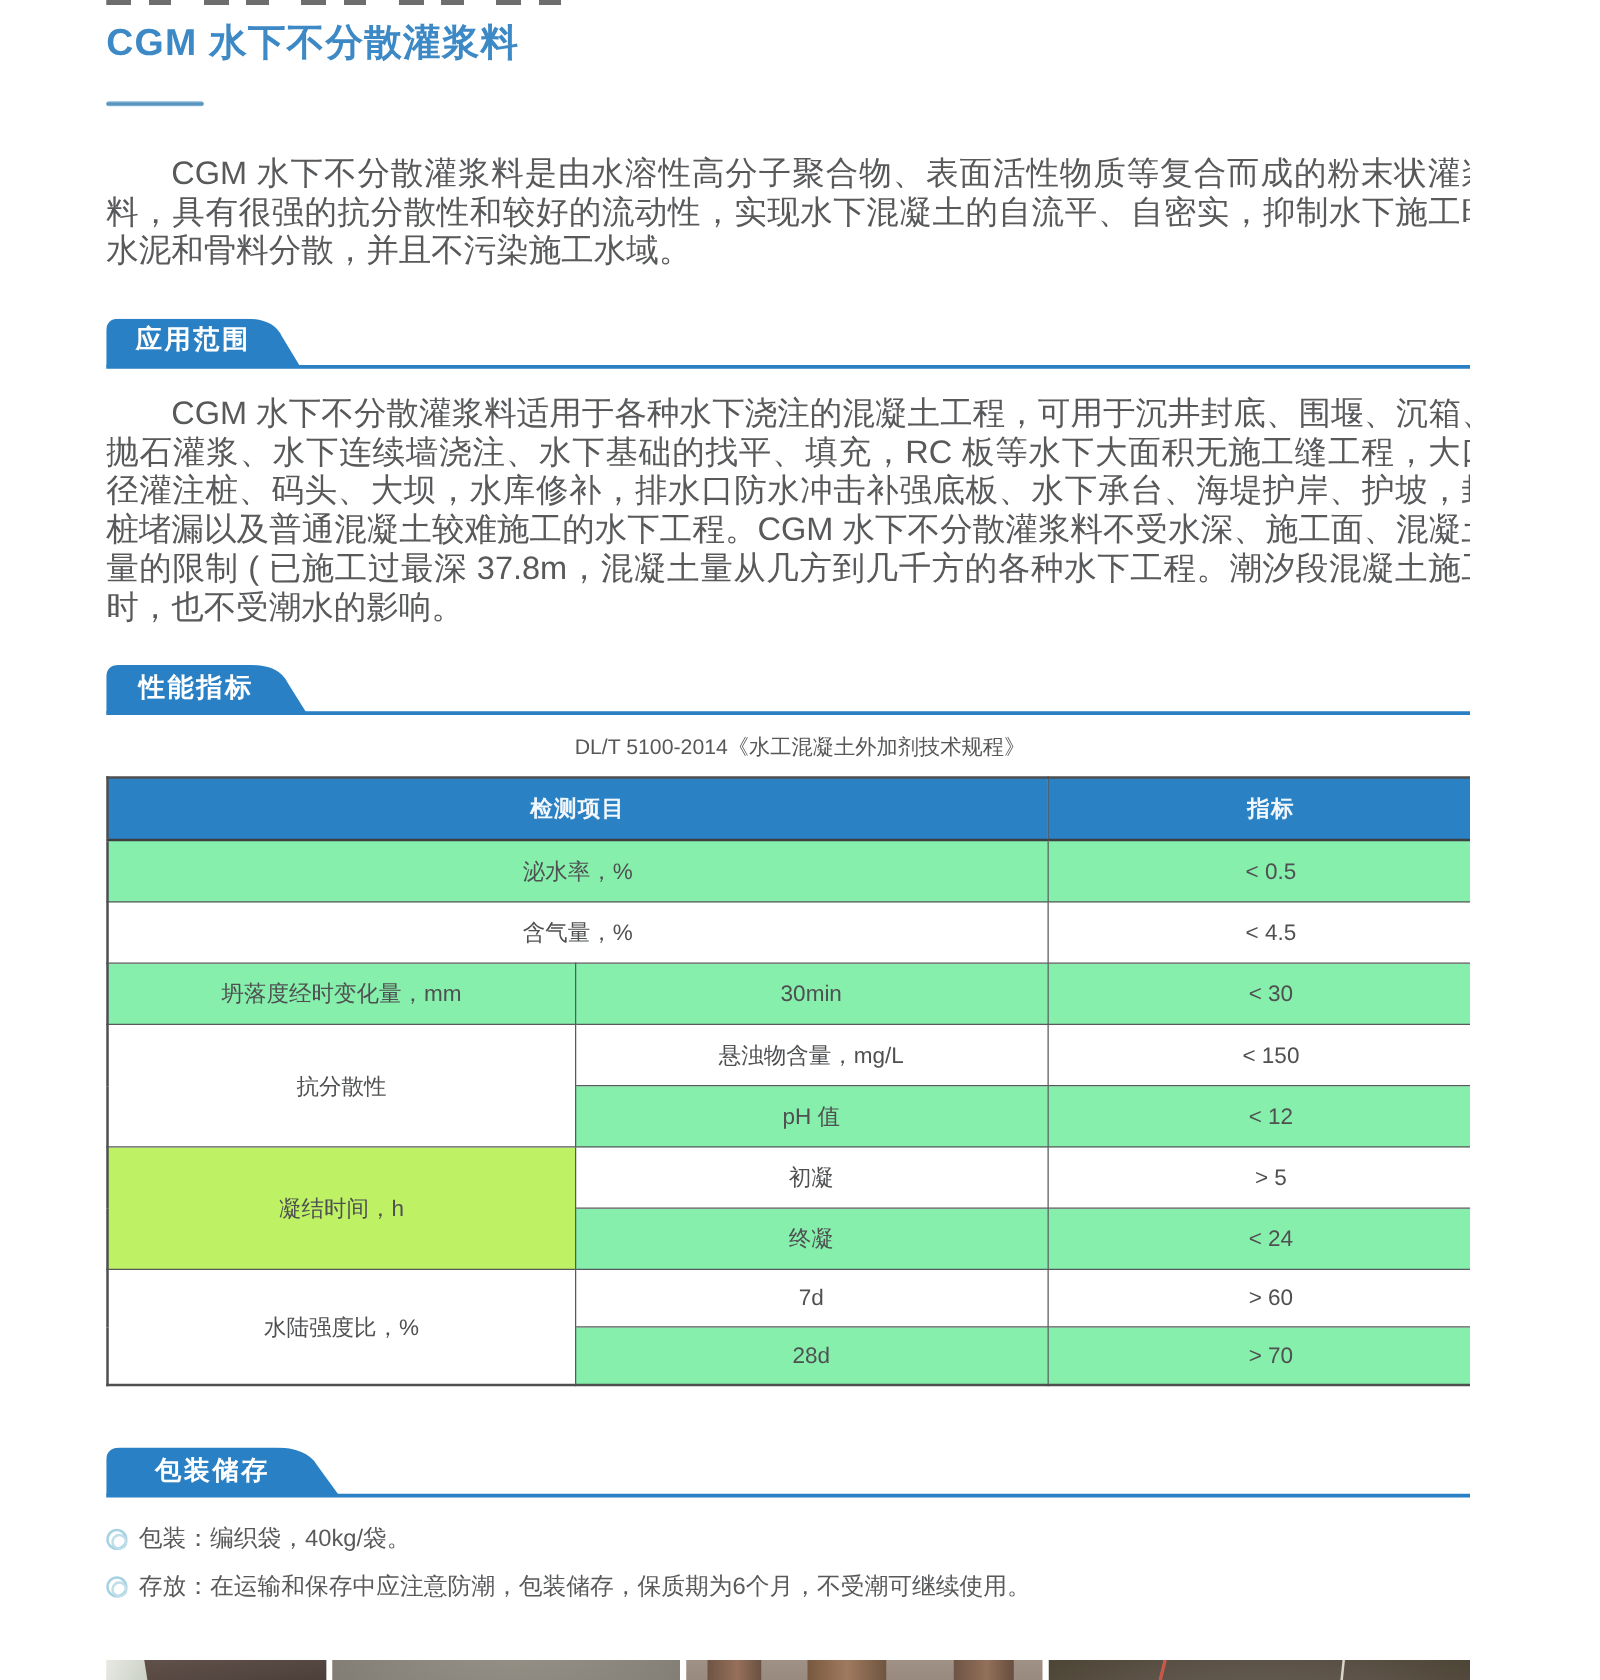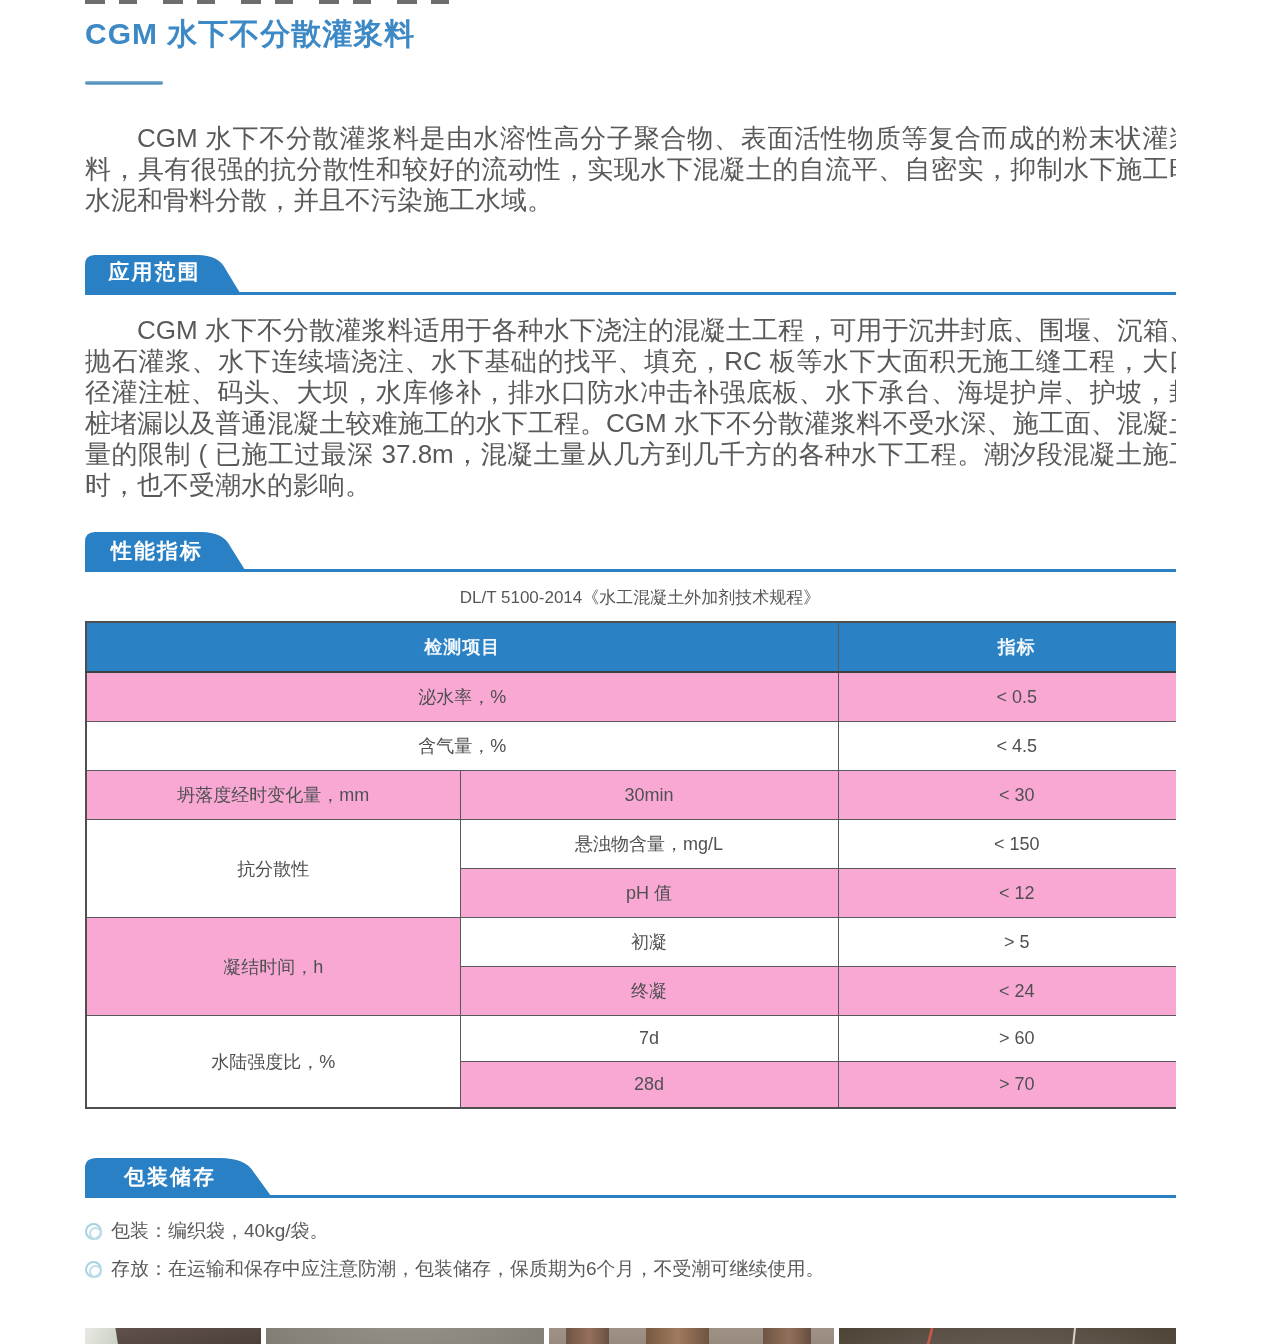--- a/index.html
+++ b/index.html
@@ -30,22 +30,22 @@
 
   
   .caption { margin-top:14px; text-align:center; font-size:17px; color:#565759; }
   table.perf { margin-top:12px; width:1110px; border-collapse:collapse; table-layout:fixed;
      border:2px solid #4e4f51; }
   table.perf th, table.perf td { border:1px solid #58595b; text-align:center; vertical-align:middle;
      font-size:18px; color:#4f5052; padding:12px 4px; }
   table.perf thead tr { height:37px; }
   table.perf thead th { background:#2a82c5; color:#f2f7fb; font-weight:bold; font-size:18px; letter-spacing:1px; border-bottom:2px solid #3e3f41; }
   table.perf tbody tr { height:31px; background:#ffffff; }
-  table.perf tbody tr.gray { background:#f9a8d4; }
-  table.perf td.cell-gray { background:#f9a8d4; }
+  table.perf tbody tr.gray { background:#86efac; }
+  table.perf td.cell-gray { background:#bef264; }
 
   
   .bullets { margin-top:20px; }
   .bullet-line { display:flex; align-items:center; margin-bottom:12px; }
   .ring { position:relative; width:17px; height:17px; border:2px solid #a6d2e2; border-radius:50%; margin-right:9px; flex:0 0 auto; }
   .ring::after { content:""; position:absolute; left:2px; top:2px; width:9px; height:9px; border:2px solid #bfdeea; border-radius:50%; }
   .bullet-text { font-size:19px; color:#58595b; }
 
   
   .photo-strip { margin-top:46px; display:flex; gap:5px; }

